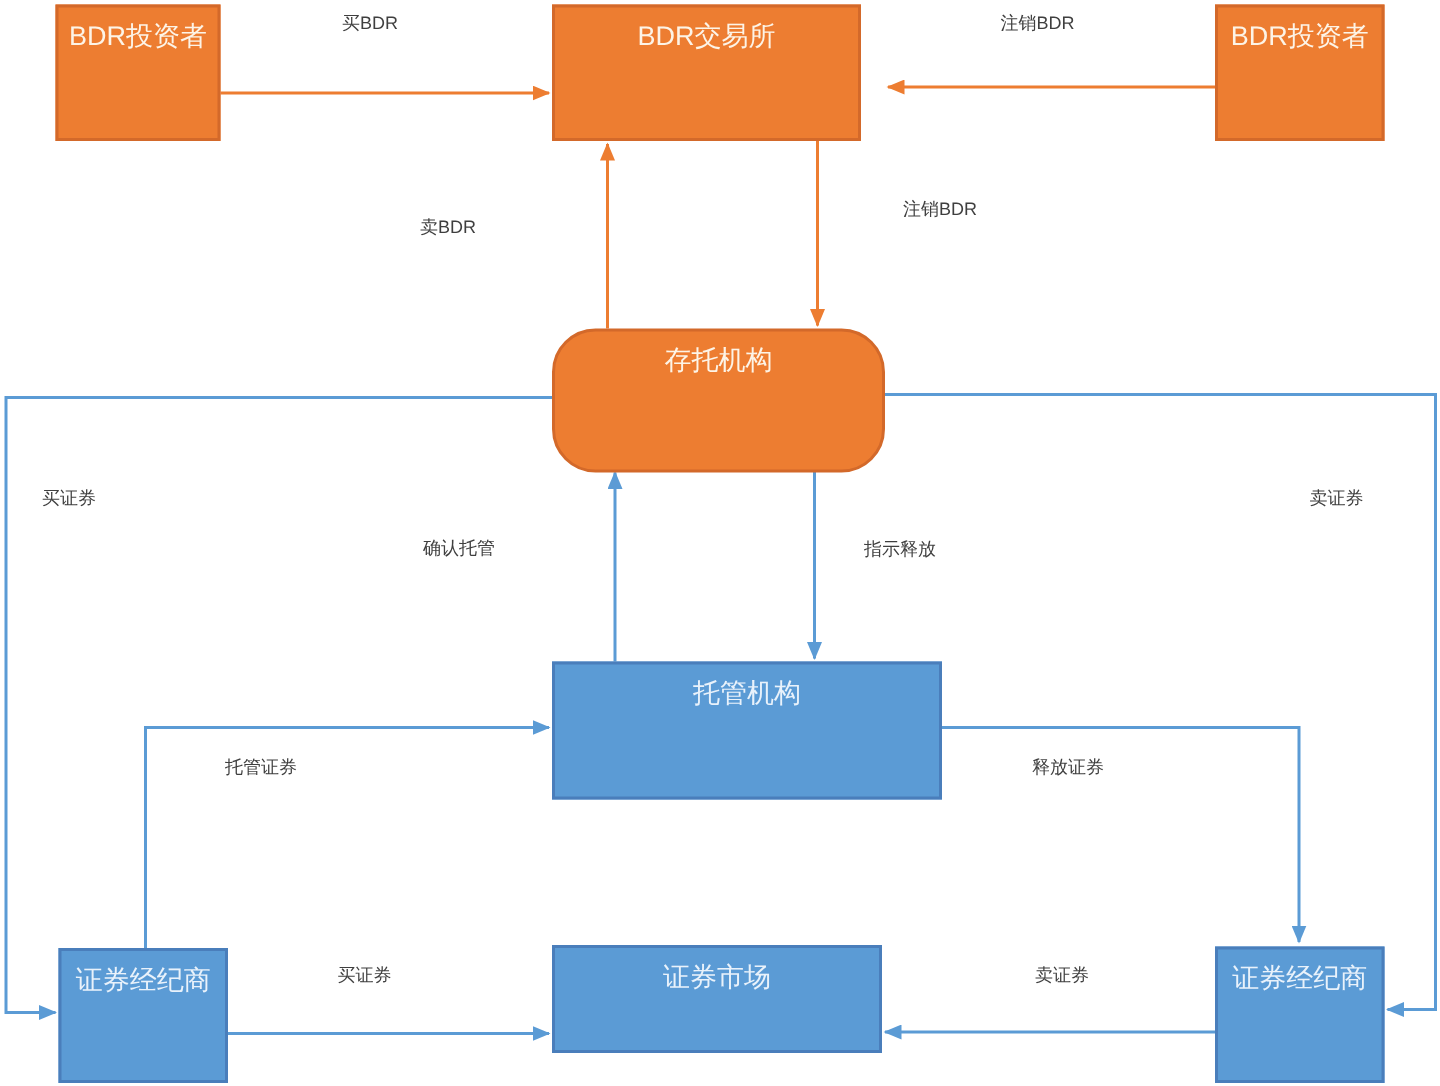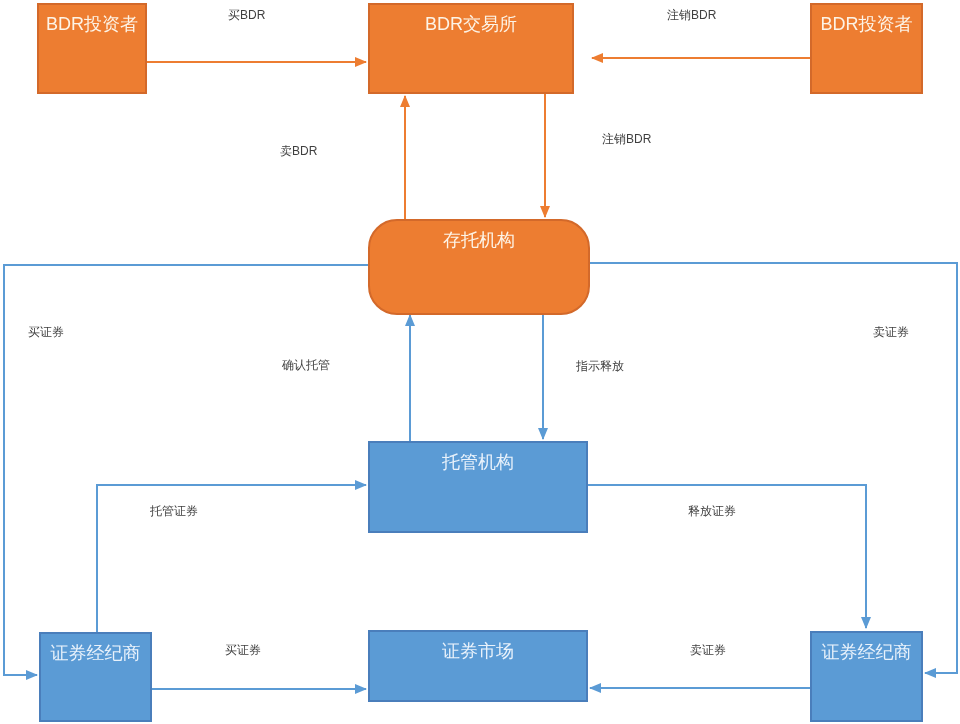--- a/index.html
+++ b/index.html
@@ -94,21 +94,21 @@
   </svg>
 
   <div class="node orange" style="left:37px; top:3px; width:110px; height:91px;">BDR投资者</div>
 
   <div class="node orange" style="left:368px; top:3px; width:206px; height:91px;">BDR交易所</div>
 
   <div class="node orange" style="left:810px; top:3px; width:113px; height:91px;">BDR投资者</div>
 
   <div class="node orange" style="left:368px; top:219px; width:222px; height:96px;border-radius:29px;">存托机构</div>
 
-  <div class="node blue" style="left:368px; top:441px; width:220px; height:92px;">托管机构</div>
+  <div class="node blue" style="left:368px; top:441px; width:260px; height:92px;">托管机构</div>
 
   <div class="node blue" style="left:368px; top:630px; width:220px; height:72px;">证券市场</div>
 
   <div class="node blue" style="left:39px; top:632px; width:113px; height:90px;">证券经纪商</div>
 
   <div class="node blue" style="left:810px; top:631px; width:113px; height:91px;">证券经纪商</div>
 
   <div class="edge-label" style="left:228px; top:8px;">买BDR</div>
 
   <div class="edge-label" style="left:667px; top:8px;">注销BDR</div>

